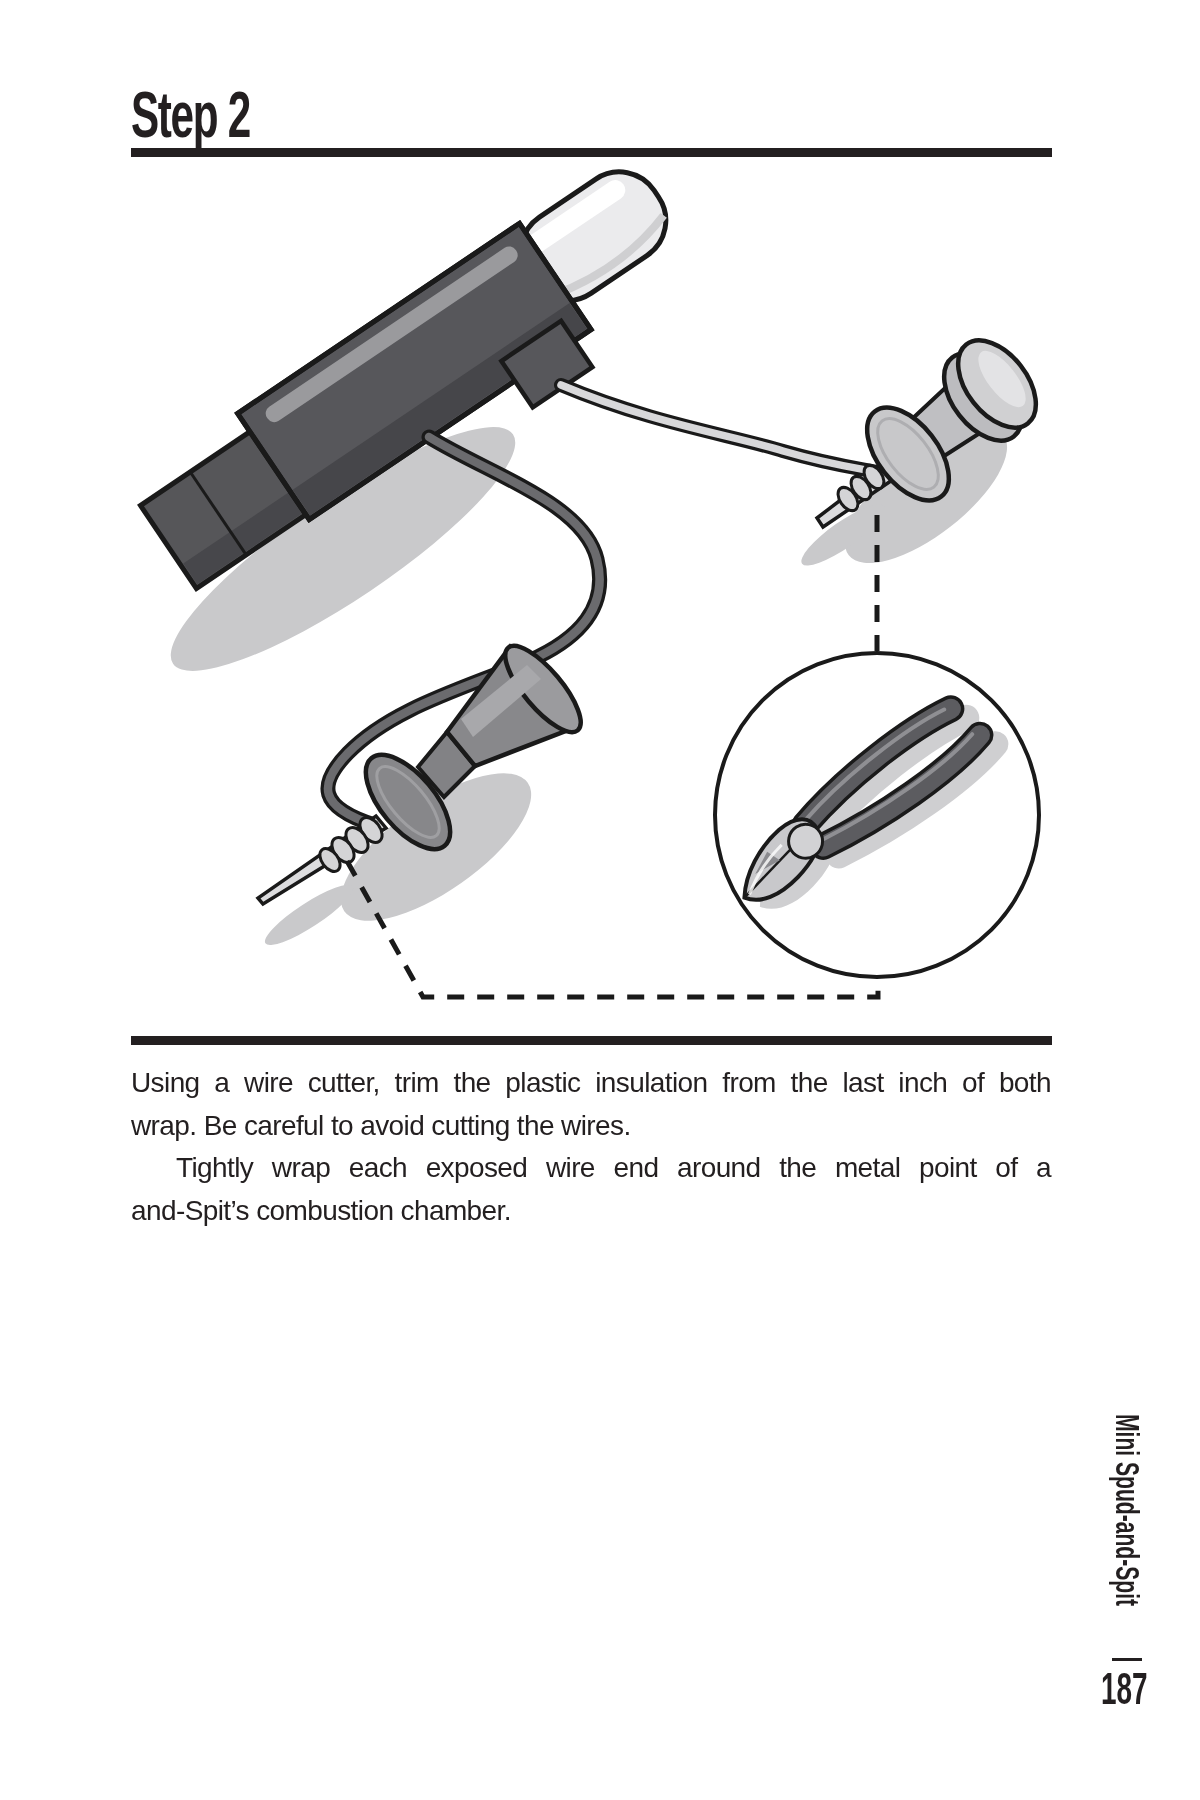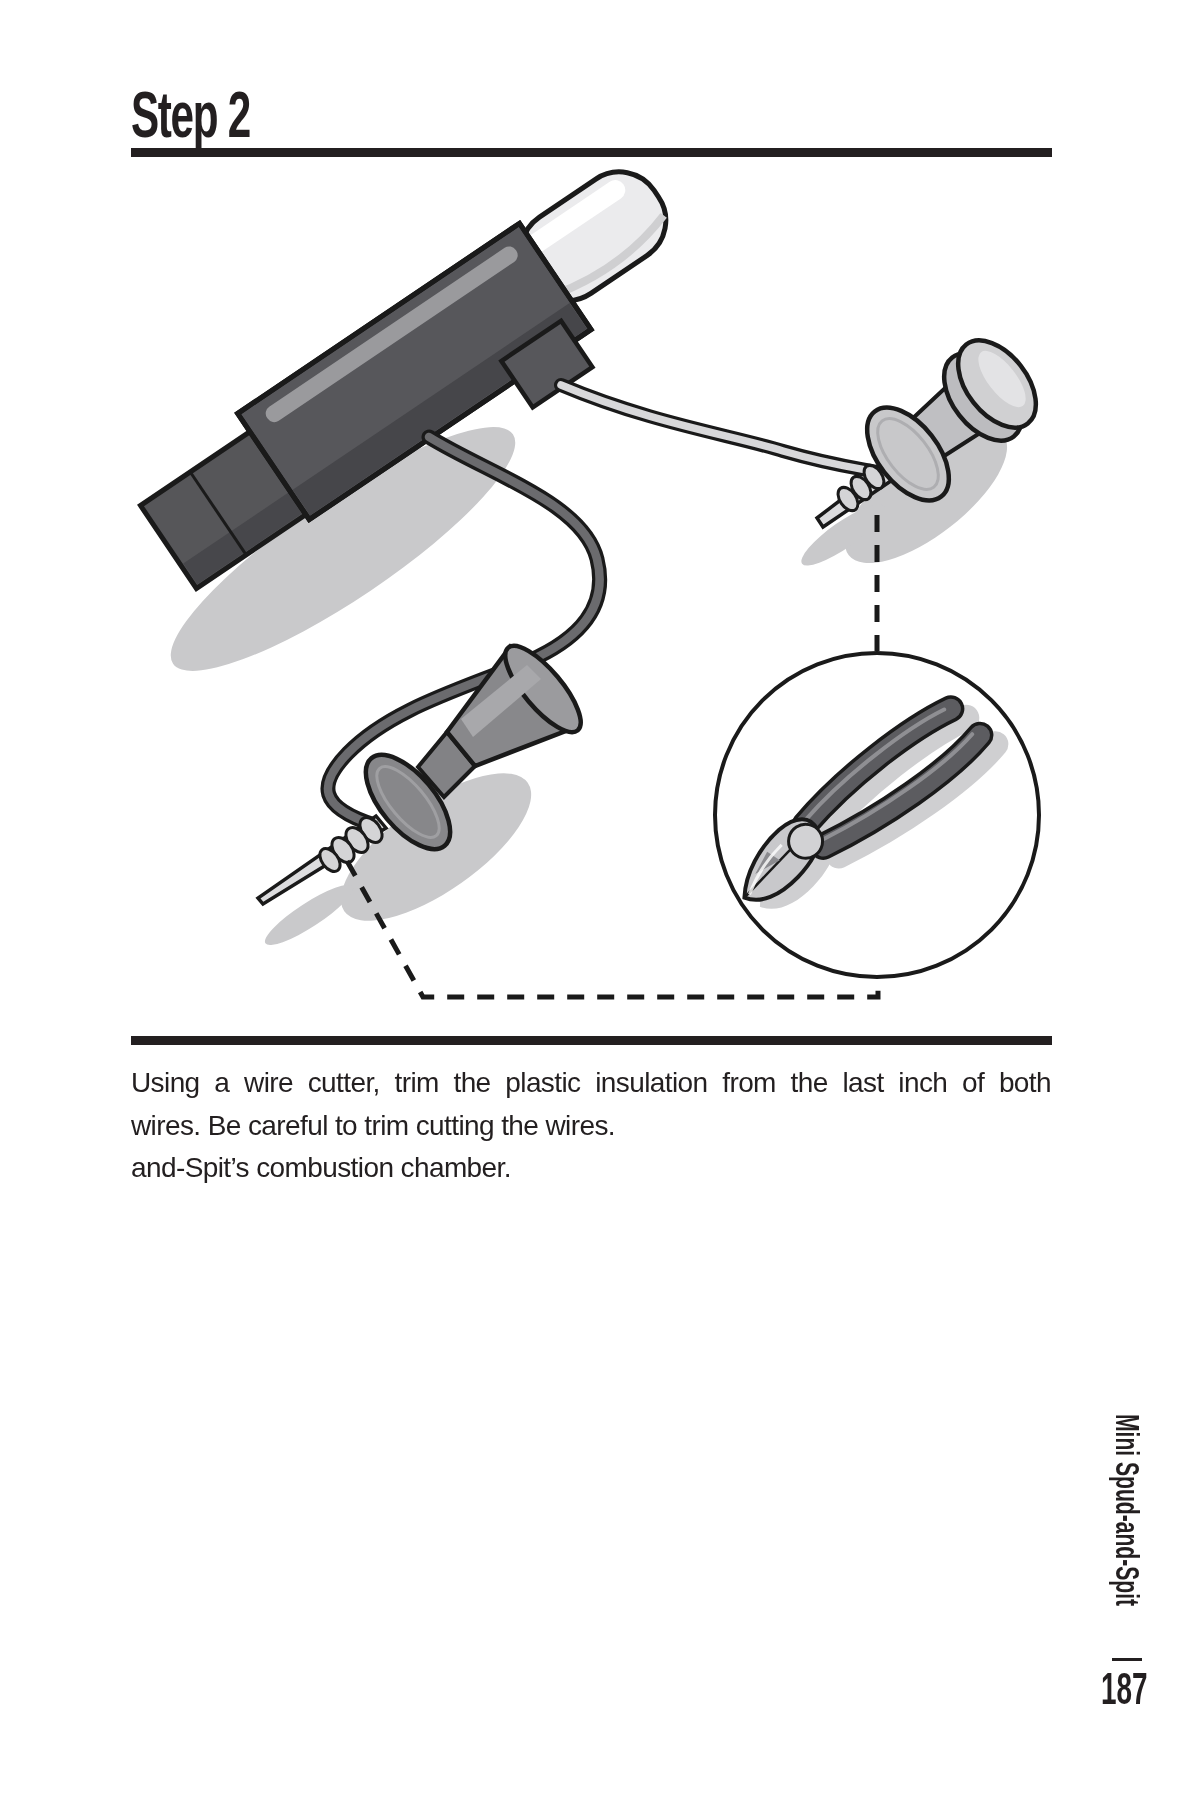--- a/index.html
+++ b/index.html
@@ -191,20 +191,21 @@
       <path d="M -74 12 C -58 0 -40 -8 -20 -12" stroke="#ffffff" stroke-width="3" opacity="0.8" fill="none"></path>
       <circle cx="2" cy="-2" r="17" fill="#d2d2d4" stroke="#1a1a1a" stroke-width="3"></circle>
     </g>
   </g>
 </svg>
 
 <div class="rule rule-bottom"></div>
 
 <div class="body-text">
   <div class="line j">Using a wire cutter, trim the plastic insulation from the last inch of both</div>
-  <div class="line">wires. Be careful to trim cutting the wires.</div>
+  <div class="line">wrap. Be careful to avoid cutting the wires.</div>
+  <div class="line j indent">Tightly wrap each exposed wire end around the metal point of a</div>
   <div class="line">and-Spit’s combustion chamber.</div>
 </div>
 
 <div class="sidebar-label">Mini Spud-and-Spit</div>
 
 <div class="pagenum-rule"></div>
 <div class="page-number">187</div>
 
 </body></html>

